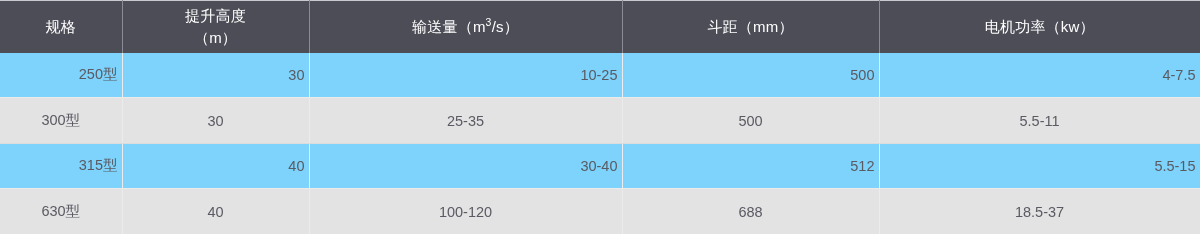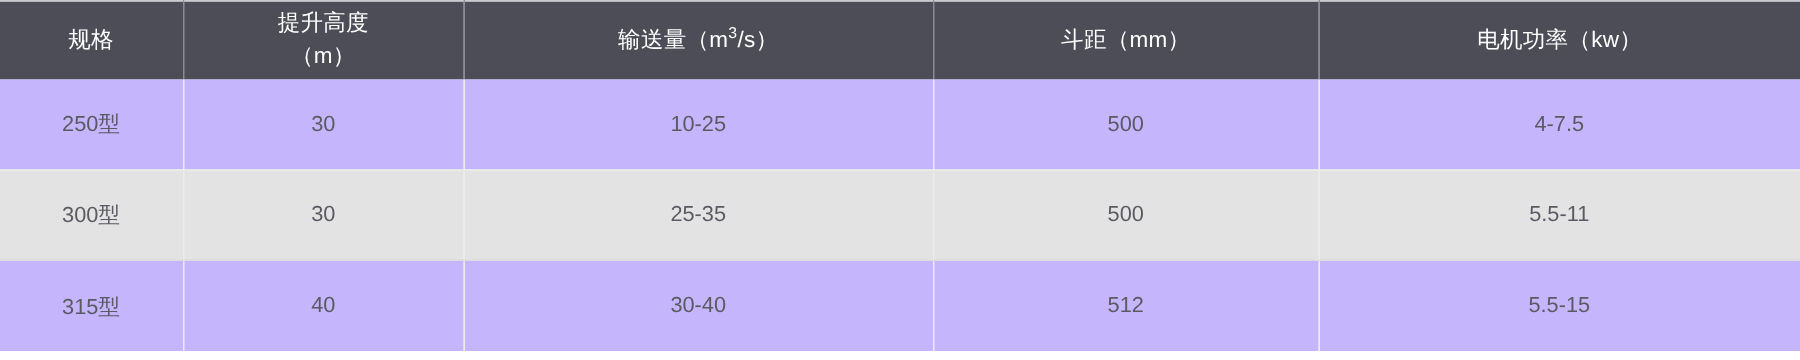--- a/index.html
+++ b/index.html
@@ -56,21 +56,21 @@
     height: 26px;
     padding: 0 4px;
     border-right: 1px solid #ececec;
     border-bottom: 1px solid #ebebeb;
     box-sizing: border-box;
     white-space: nowrap;
   }
   tbody td:last-child { border-right: 1px solid #e4e4e4; }
 
   tbody tr.odd td  { background: #e3e3e4; border-bottom-color: #dcdcdc; }
-  tbody tr.even td { background: #c4b5fd; }
+  tbody tr.even td { background: #7dd3fc; text-align: right; }
 
   tbody tr:last-child td { border-bottom: none; }
 
   sup { font-size: 0.7em; vertical-align: super; line-height: 0; }
 </style>
 </head>
 <body>
 
 <table class="spec-table">
   <colgroup>
@@ -115,14 +115,21 @@
       <td>500</td>
       <td>5.5-11</td>
     </tr>
     <tr class="even">
       <td>315型</td>
       <td>40</td>
       <td>30-40</td>
       <td>512</td>
       <td>5.5-15</td>
     </tr>
+    <tr class="odd">
+      <td>630型</td>
+      <td>40</td>
+      <td>100-120</td>
+      <td>688</td>
+      <td>18.5-37</td>
+    </tr>
   </tbody>
 </table>
 
 </body></html>

